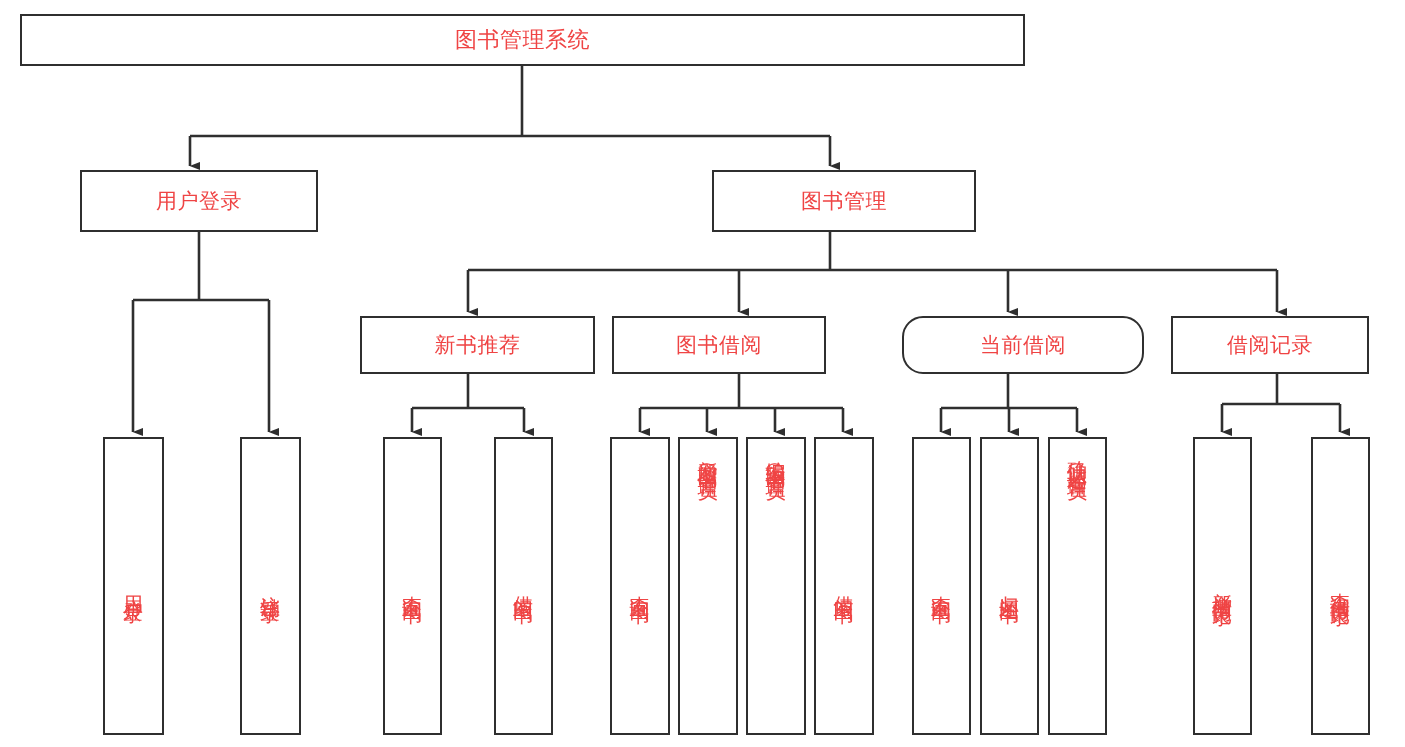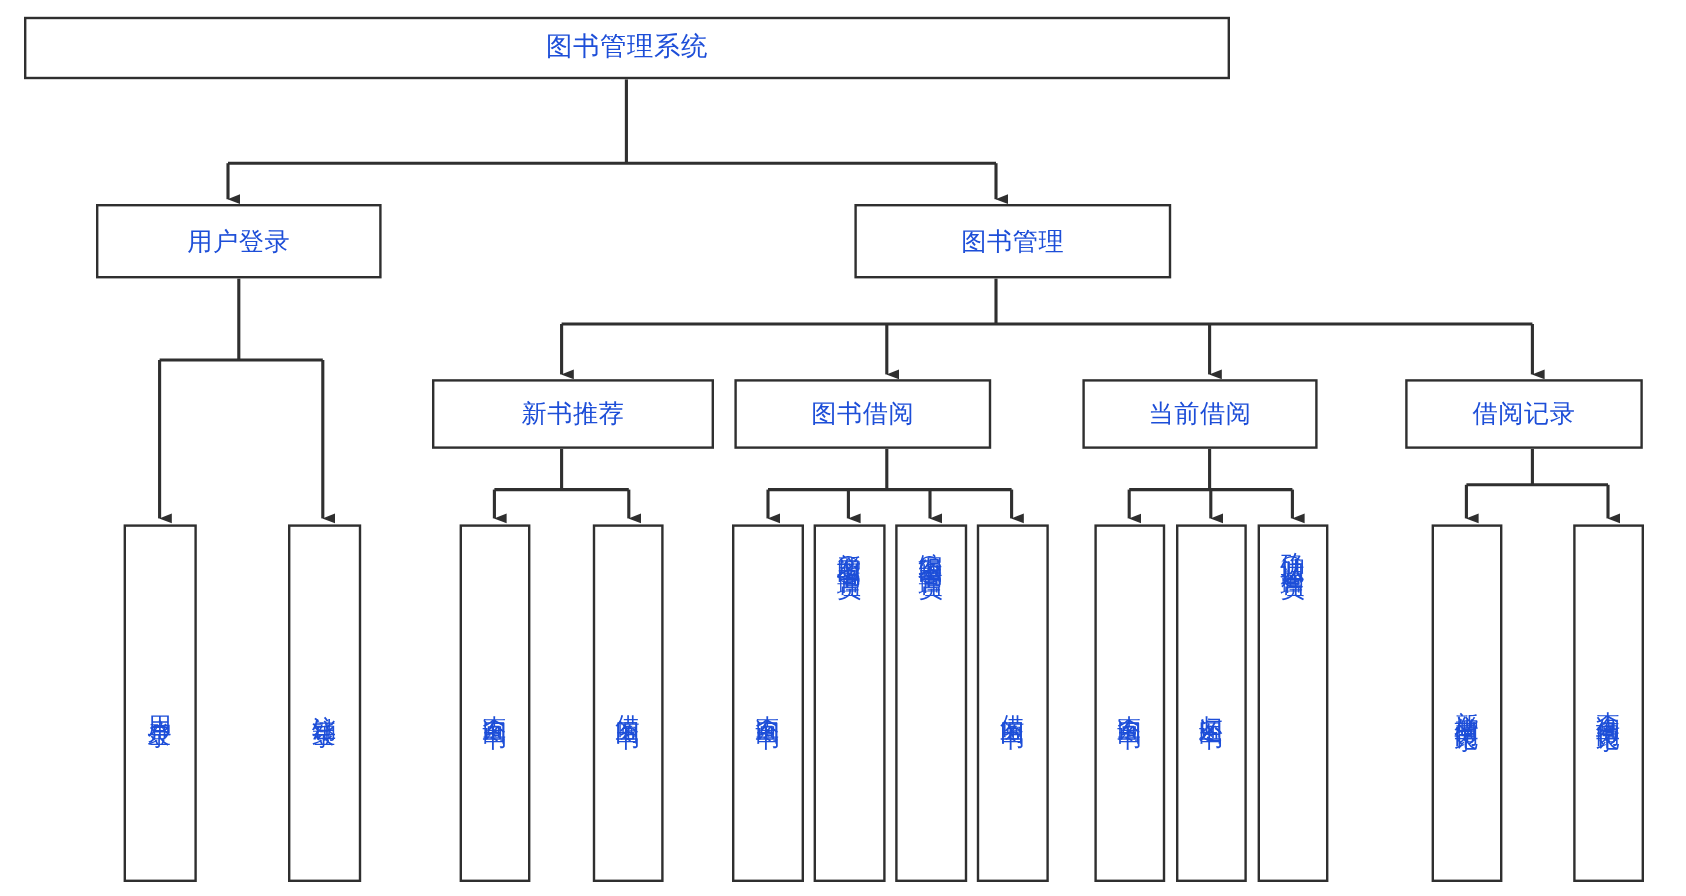--- a/index.html
+++ b/index.html
@@ -34,21 +34,21 @@
     display: flex;
     align-items: center;
     justify-content: center;
     color: #3a3a3a;
   }
   .node-label {
     display: block;
     text-align: left;
     line-height: 1.18;
     letter-spacing: 0.5px;
-    color: #1d4ed8;
+    color: #ef4444;
   }
   
   .node.horizontal .node-label {
     writing-mode: horizontal-tb;
     font-size: 21px;
   }
   .node.root .node-label {
     font-size: 22px;
   }
   
@@ -152,21 +152,21 @@
   </div>
 
   <div class="node horizontal" style="left:360px; top:316px; width:235px; height:58px;">
     <span class="node-label">新书推荐</span>
   </div>
 
   <div class="node horizontal" style="left:612px; top:316px; width:214px; height:58px;">
     <span class="node-label">图书借阅</span>
   </div>
 
-  <div class="node horizontal" style="left:902px; top:316px; width:196px; height:58px;">
+  <div class="node horizontal" style="left:902px; top:316px; width:242px; height:58px;border-radius:21px;">
     <span class="node-label">当前借阅</span>
   </div>
 
   <div class="node horizontal" style="left:1171px; top:316px; width:198px; height:58px;">
     <span class="node-label">借阅记录</span>
   </div>
 
   <div class="node vertical centered" style="left:103px; top:437px; width:61px; height:298px;">
     <span class="node-label">用户登录</span>
   </div>

